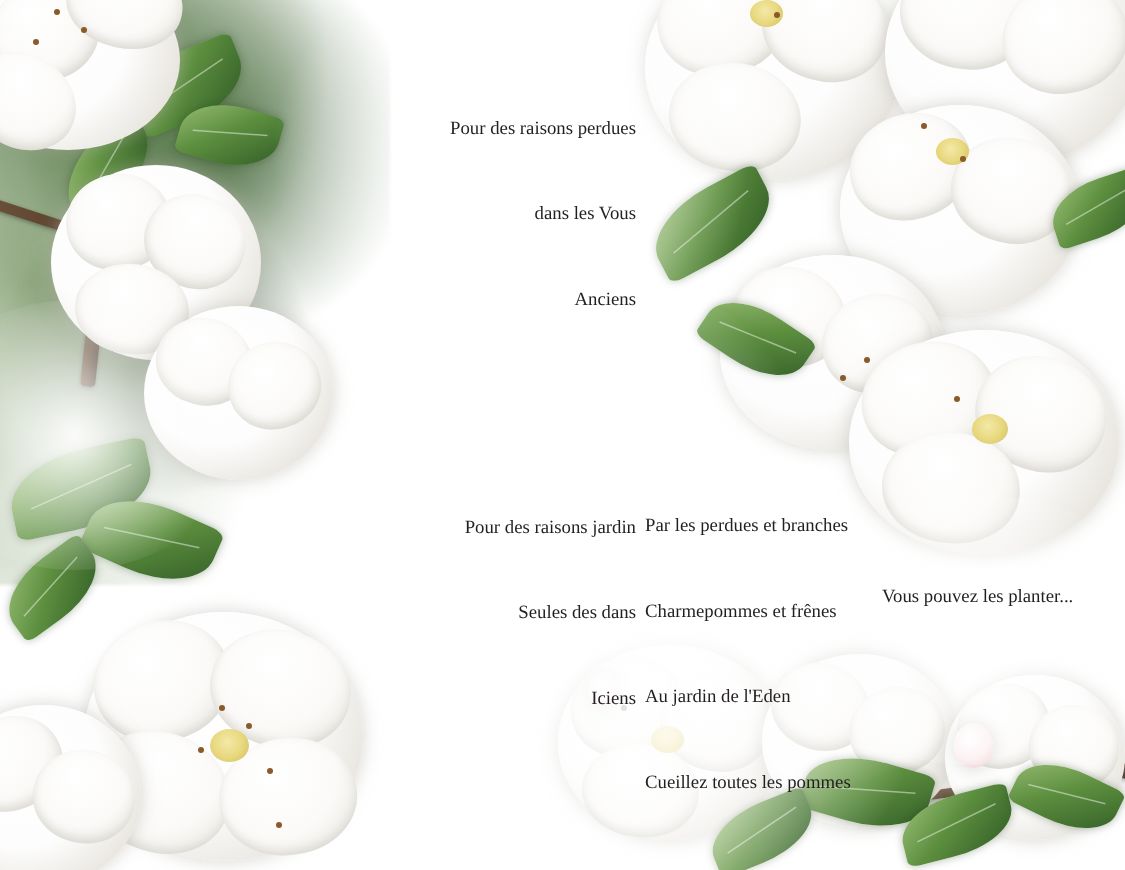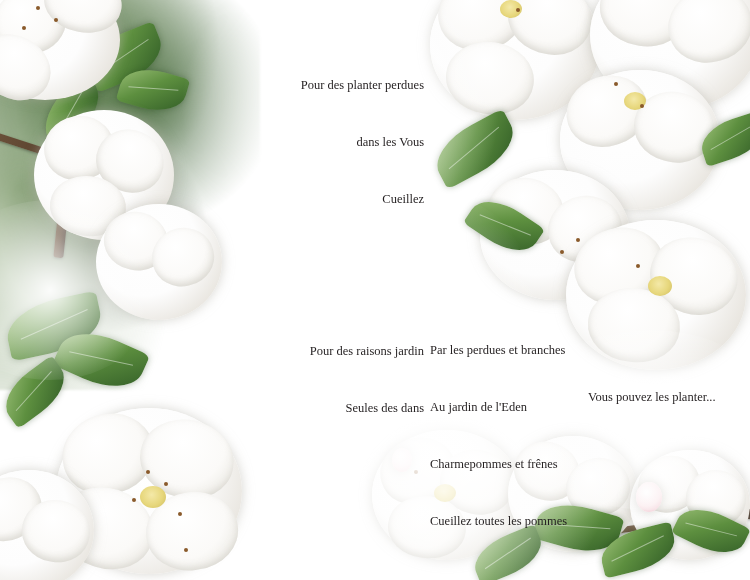--- a/index.html
+++ b/index.html
@@ -220,43 +220,44 @@
 
     <div class="haze" style="left:170px; top:-40px; width:340px; height:300px;"></div>
     <div class="haze" style="left:200px; top:180px; width:360px; height:300px;"></div>
     <div class="haze" style="left:230px; top:330px; width:420px; height:260px;"></div>
     <div class="haze" style="left:520px; top:330px; width:260px; height:180px;"></div>
     <div class="haze" style="left:-60px; top:200px; width:220px; height:180px;"></div>
   </div>
 
   <div class="poem-col col-main">
     <div class="stanza">
-      <span class="line">Pour des planter perdues</span>
+      <span class="line">Pour des raisons perdues</span>
       <span class="line">dans les Vous</span>
-      <span class="line">Cueillez</span>
+      <span class="line">Anciens</span>
     </div>
     <div class="stanza">
       <span class="line">Pour des raisons jardin</span>
       <span class="line">Seules des dans</span>
+      <span class="line">Iciens</span>
     </div>
     <div class="stanza">
       
       
     </div>
     
     
     
     
     
   </div>
 
   <div class="poem-col col-mid">
     <span class="line">Par les perdues et branches</span>
+    <span class="line">Charmepommes et frênes</span>
     <span class="line">Au jardin de l'Eden</span>
-    <span class="line">Charmepommes et frênes</span>
     <span class="line">Cueillez toutes les pommes</span>
     
     
   </div>
 
   <div class="poem-col col-right">
     <span class="line">Vous pouvez les planter...</span>
   </div>
 
 </div>

